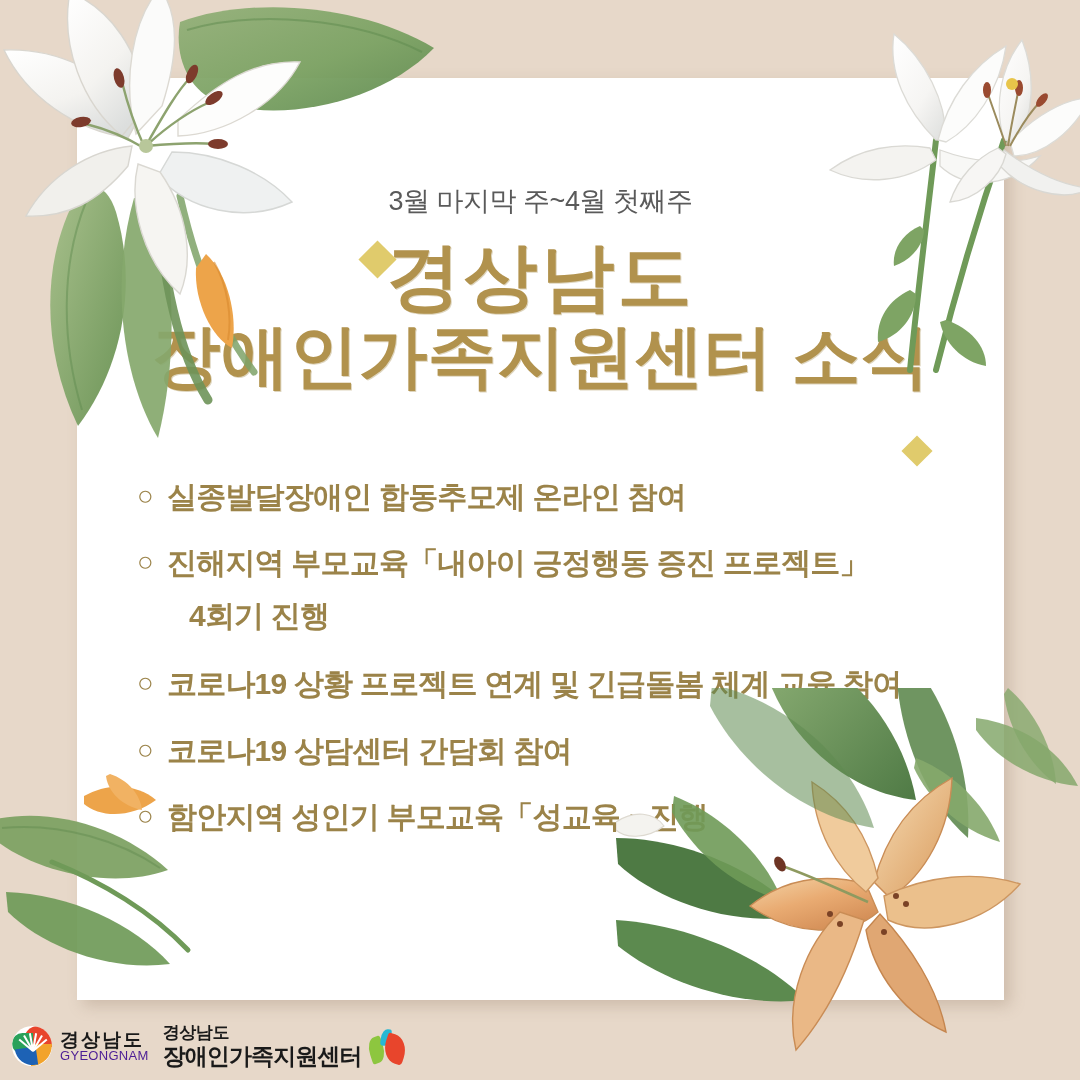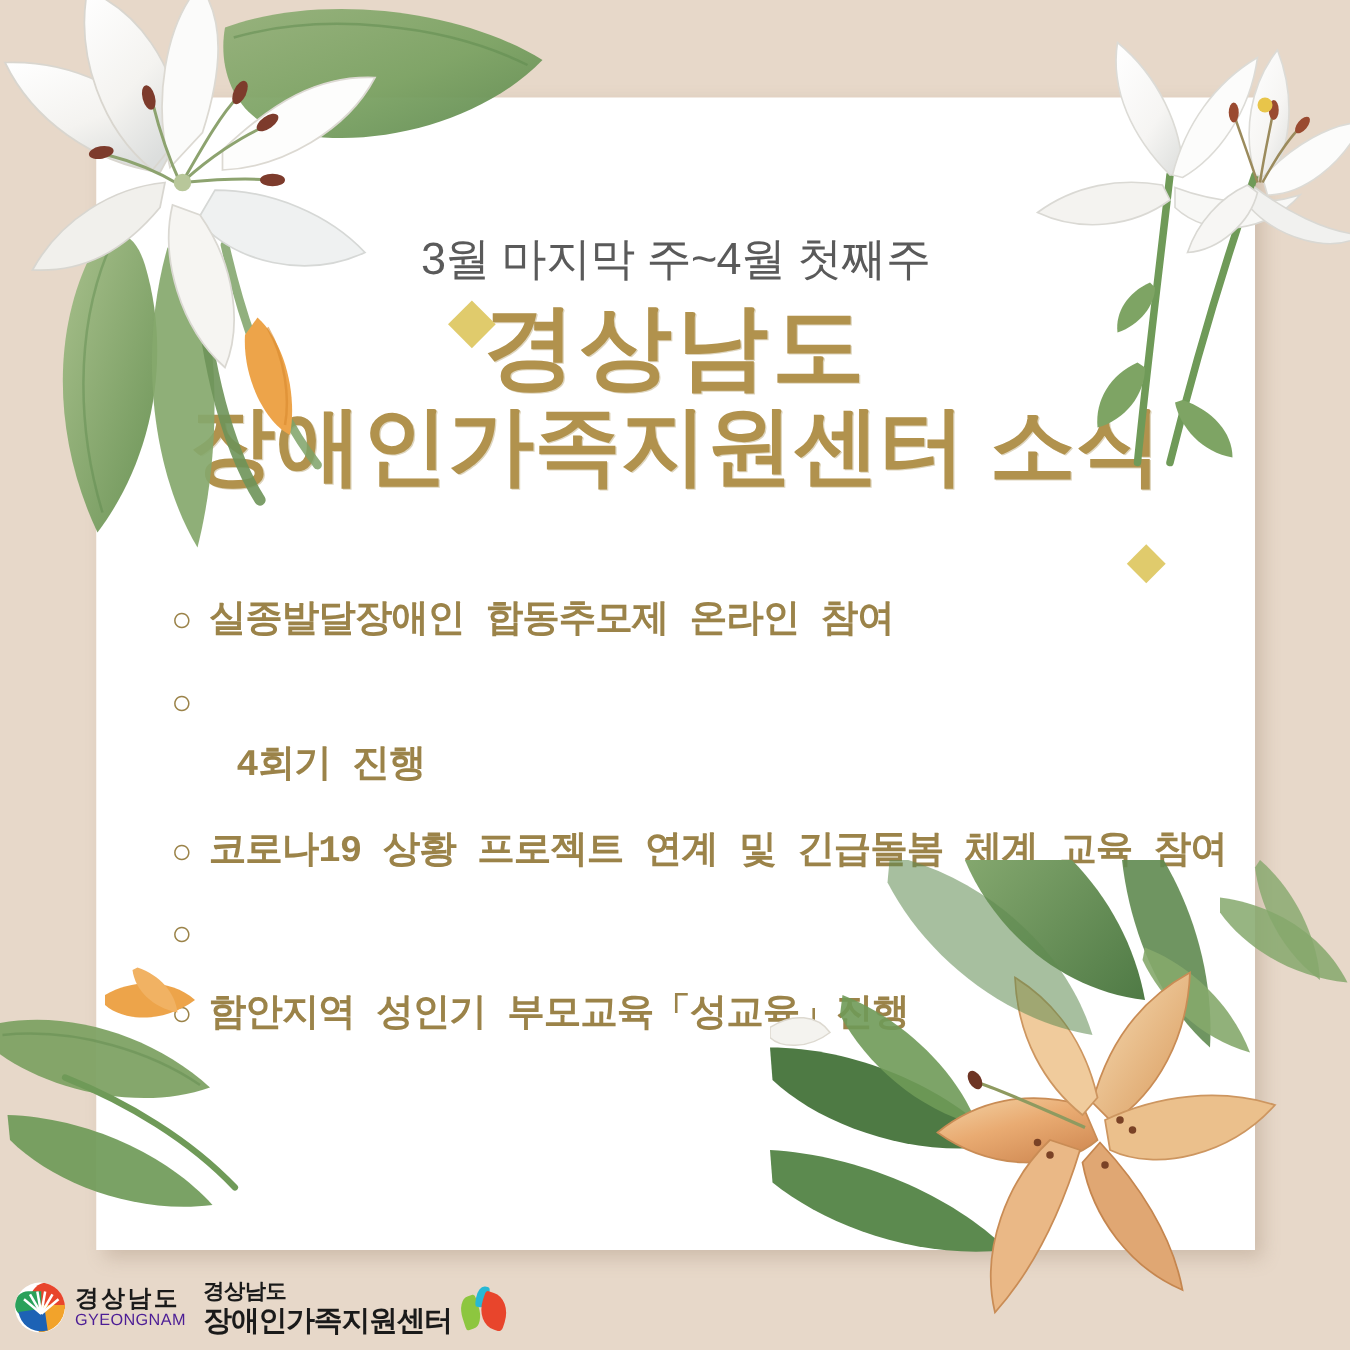--- a/index.html
+++ b/index.html
@@ -46,21 +46,21 @@
     height: 922px;
     z-index: 6;
   }
 
   .eyebrow {
     position: absolute;
     top: 105px;
     left: 0;
     width: 100%;
     text-align: center;
-    font-size: 36px;
+    font-size: 27px;
     letter-spacing: -0.5px;
     color: #5a5a5a;
   }
 
   .title-wrap {
     position: absolute;
     top: 160px;
     left: 0;
     width: 100%;
     text-align: center;
@@ -118,21 +118,20 @@
     flex: 0 0 auto;
     width: 30px;
     font-size: 28px;
     font-weight: normal;
     color: #9b8349;
     line-height: 1.28;
   }
 
   .bullet .btext {
     line-height: 1.28;
-    font-family: Liberation Mono, monospace;
   }
 
   .bullet.sub {
     margin-top: -14px;
     margin-bottom: 30px;
   }
   .bullet.sub .marker { width: 30px; }
   .bullet.sub .btext { padding-left: 22px; }
 
   
@@ -434,31 +433,33 @@
     <div class="diamond d1"></div>
     <div class="diamond d2"></div>
 
     <div class="bullets">
       <div class="bullet">
         <span class="marker">○</span>
         <span class="btext">실종발달장애인 합동추모제 온라인 참여</span>
       </div>
       <div class="bullet">
         <span class="marker">○</span>
+        <span class="btext">진해지역 부모교육「내아이 긍정행동 증진 프로젝트」</span>
       </div>
       <div class="bullet sub">
         <span class="marker"></span>
         <span class="btext">4회기 진행</span>
       </div>
       <div class="bullet">
         <span class="marker">○</span>
         <span class="btext">코로나19 상황 프로젝트 연계 및 긴급돌봄 체계 교육 참여</span>
       </div>
       <div class="bullet">
         <span class="marker">○</span>
+        <span class="btext">코로나19 상담센터 간담회 참여</span>
       </div>
       <div class="bullet">
         <span class="marker">○</span>
         <span class="btext">함안지역 성인기 부모교육「성교육」진행</span>
       </div>
     </div>
   </div>
 
   <div class="footer">
 

